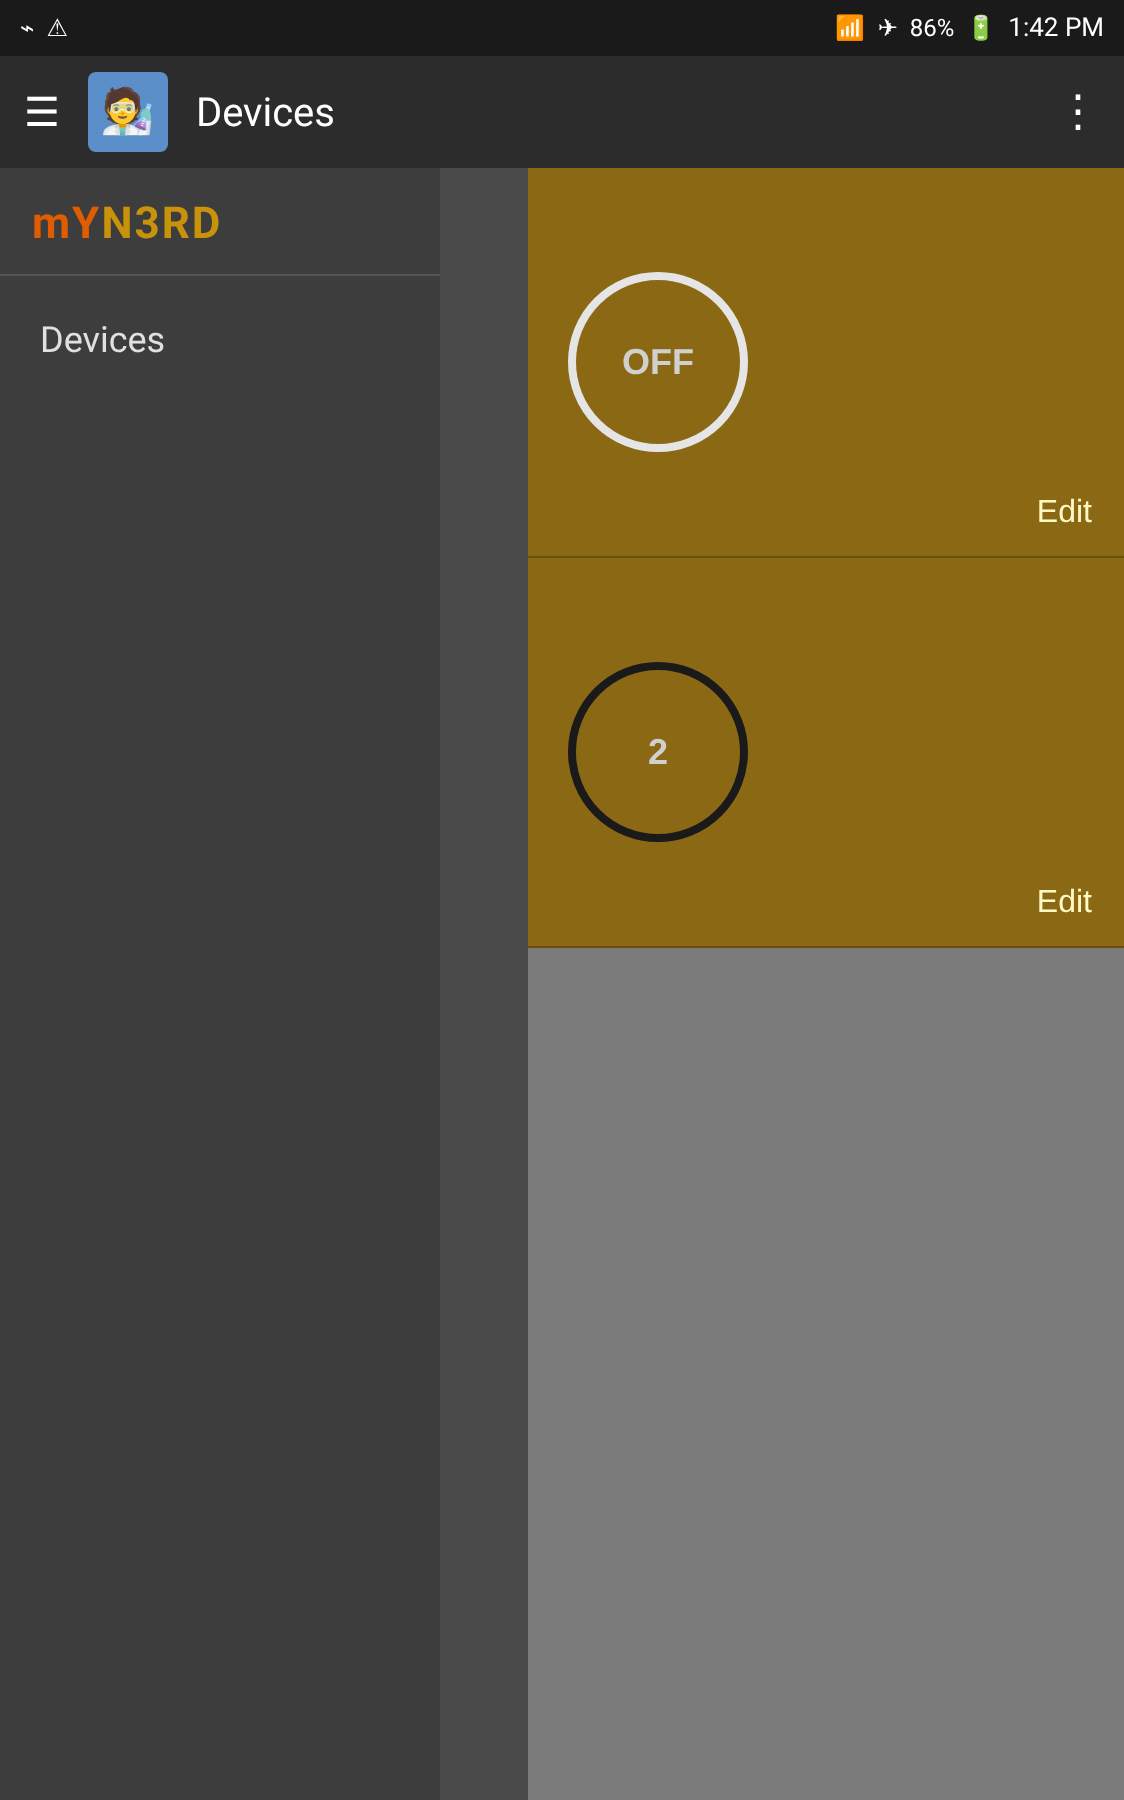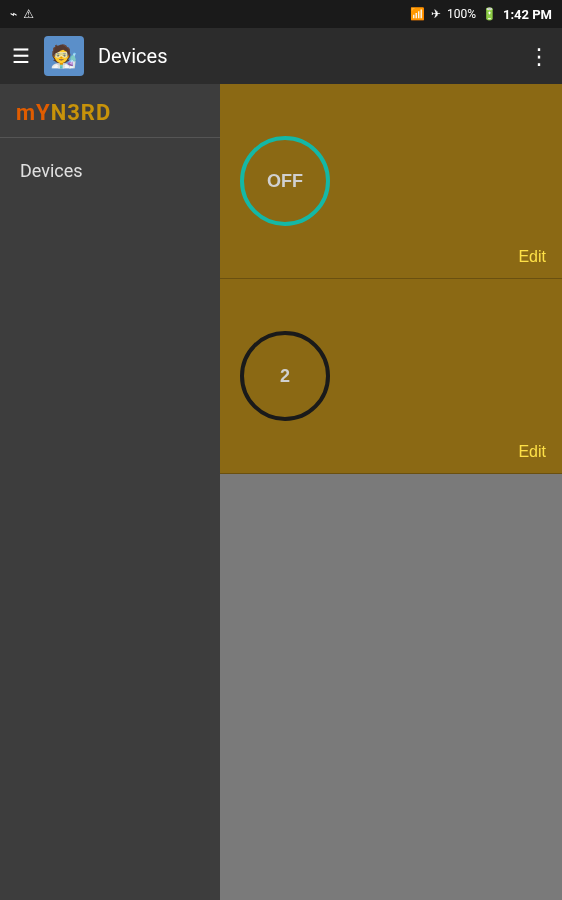--- a/index.html
+++ b/index.html
@@ -32,21 +32,21 @@
       align-items: center;
       gap: 6px;
     }
     .status-icon {
       color: #ffffff;
       font-size: 12px;
     }
     .status-time {
       color: #ffffff;
       font-size: 13px;
-      font-weight: bold;
+      font-weight: normal;
     }
     .status-battery {
       color: #ffffff;
       font-size: 12px;
     }
 
     
     .app-bar {
       width: 100%;
       height: 56px;
@@ -86,20 +86,21 @@
       font-size: 22px;
       cursor: pointer;
       margin-left: auto;
     }
 
     
     .main-layout {
       display: flex;
       width: 100%;
       height: calc(900px - 28px - 56px);
+      gap: 44px;
     }
 
     
     .sidebar {
       width: 220px;
       height: 100%;
       background: #3d3d3d;
       flex-shrink: 0;
       display: flex;
       flex-direction: column;
@@ -165,33 +166,33 @@
       border-radius: 50%;
       display: flex;
       align-items: center;
       justify-content: center;
       cursor: pointer;
       font-size: 18px;
       font-weight: bold;
       background: #8b6914;
     }
     .circle-btn-off {
-      border: 4px solid #14b8a6;
+      border: 4px solid #e5e5e5;
       color: #d0d0d0;
     }
     .circle-btn-2 {
       border: 4px solid #1a1a1a;
       color: #d0d0d0;
     }
 
     .edit-btn {
       position: absolute;
       bottom: 12px;
       right: 16px;
-      color: #fde047;
+      color: #fef9c3;
       font-size: 16px;
       cursor: pointer;
       background: transparent;
       border: none;
     }
 
     
     .empty-area {
       flex: 1;
       background: #7a7a7a;
@@ -201,21 +202,21 @@
 <body>
 
 <div class="status-bar">
   <div class="status-bar-left">
     <span class="status-icon">⌁</span>
     <span class="status-icon">⚠</span>
   </div>
   <div class="status-bar-right">
     <span class="status-icon">📶</span>
     <span class="status-icon">✈</span>
-    <span class="status-battery">100%</span>
+    <span class="status-battery">86%</span>
     <span class="status-icon">🔋</span>
     <span class="status-time">1:42 PM</span>
   </div>
 </div>
 
 <div class="app-bar">
   <span class="hamburger-icon">☰</span>
   <div class="app-bar-avatar">
     <span class="avatar-figure">🧑‍🔬</span>
   </div>

